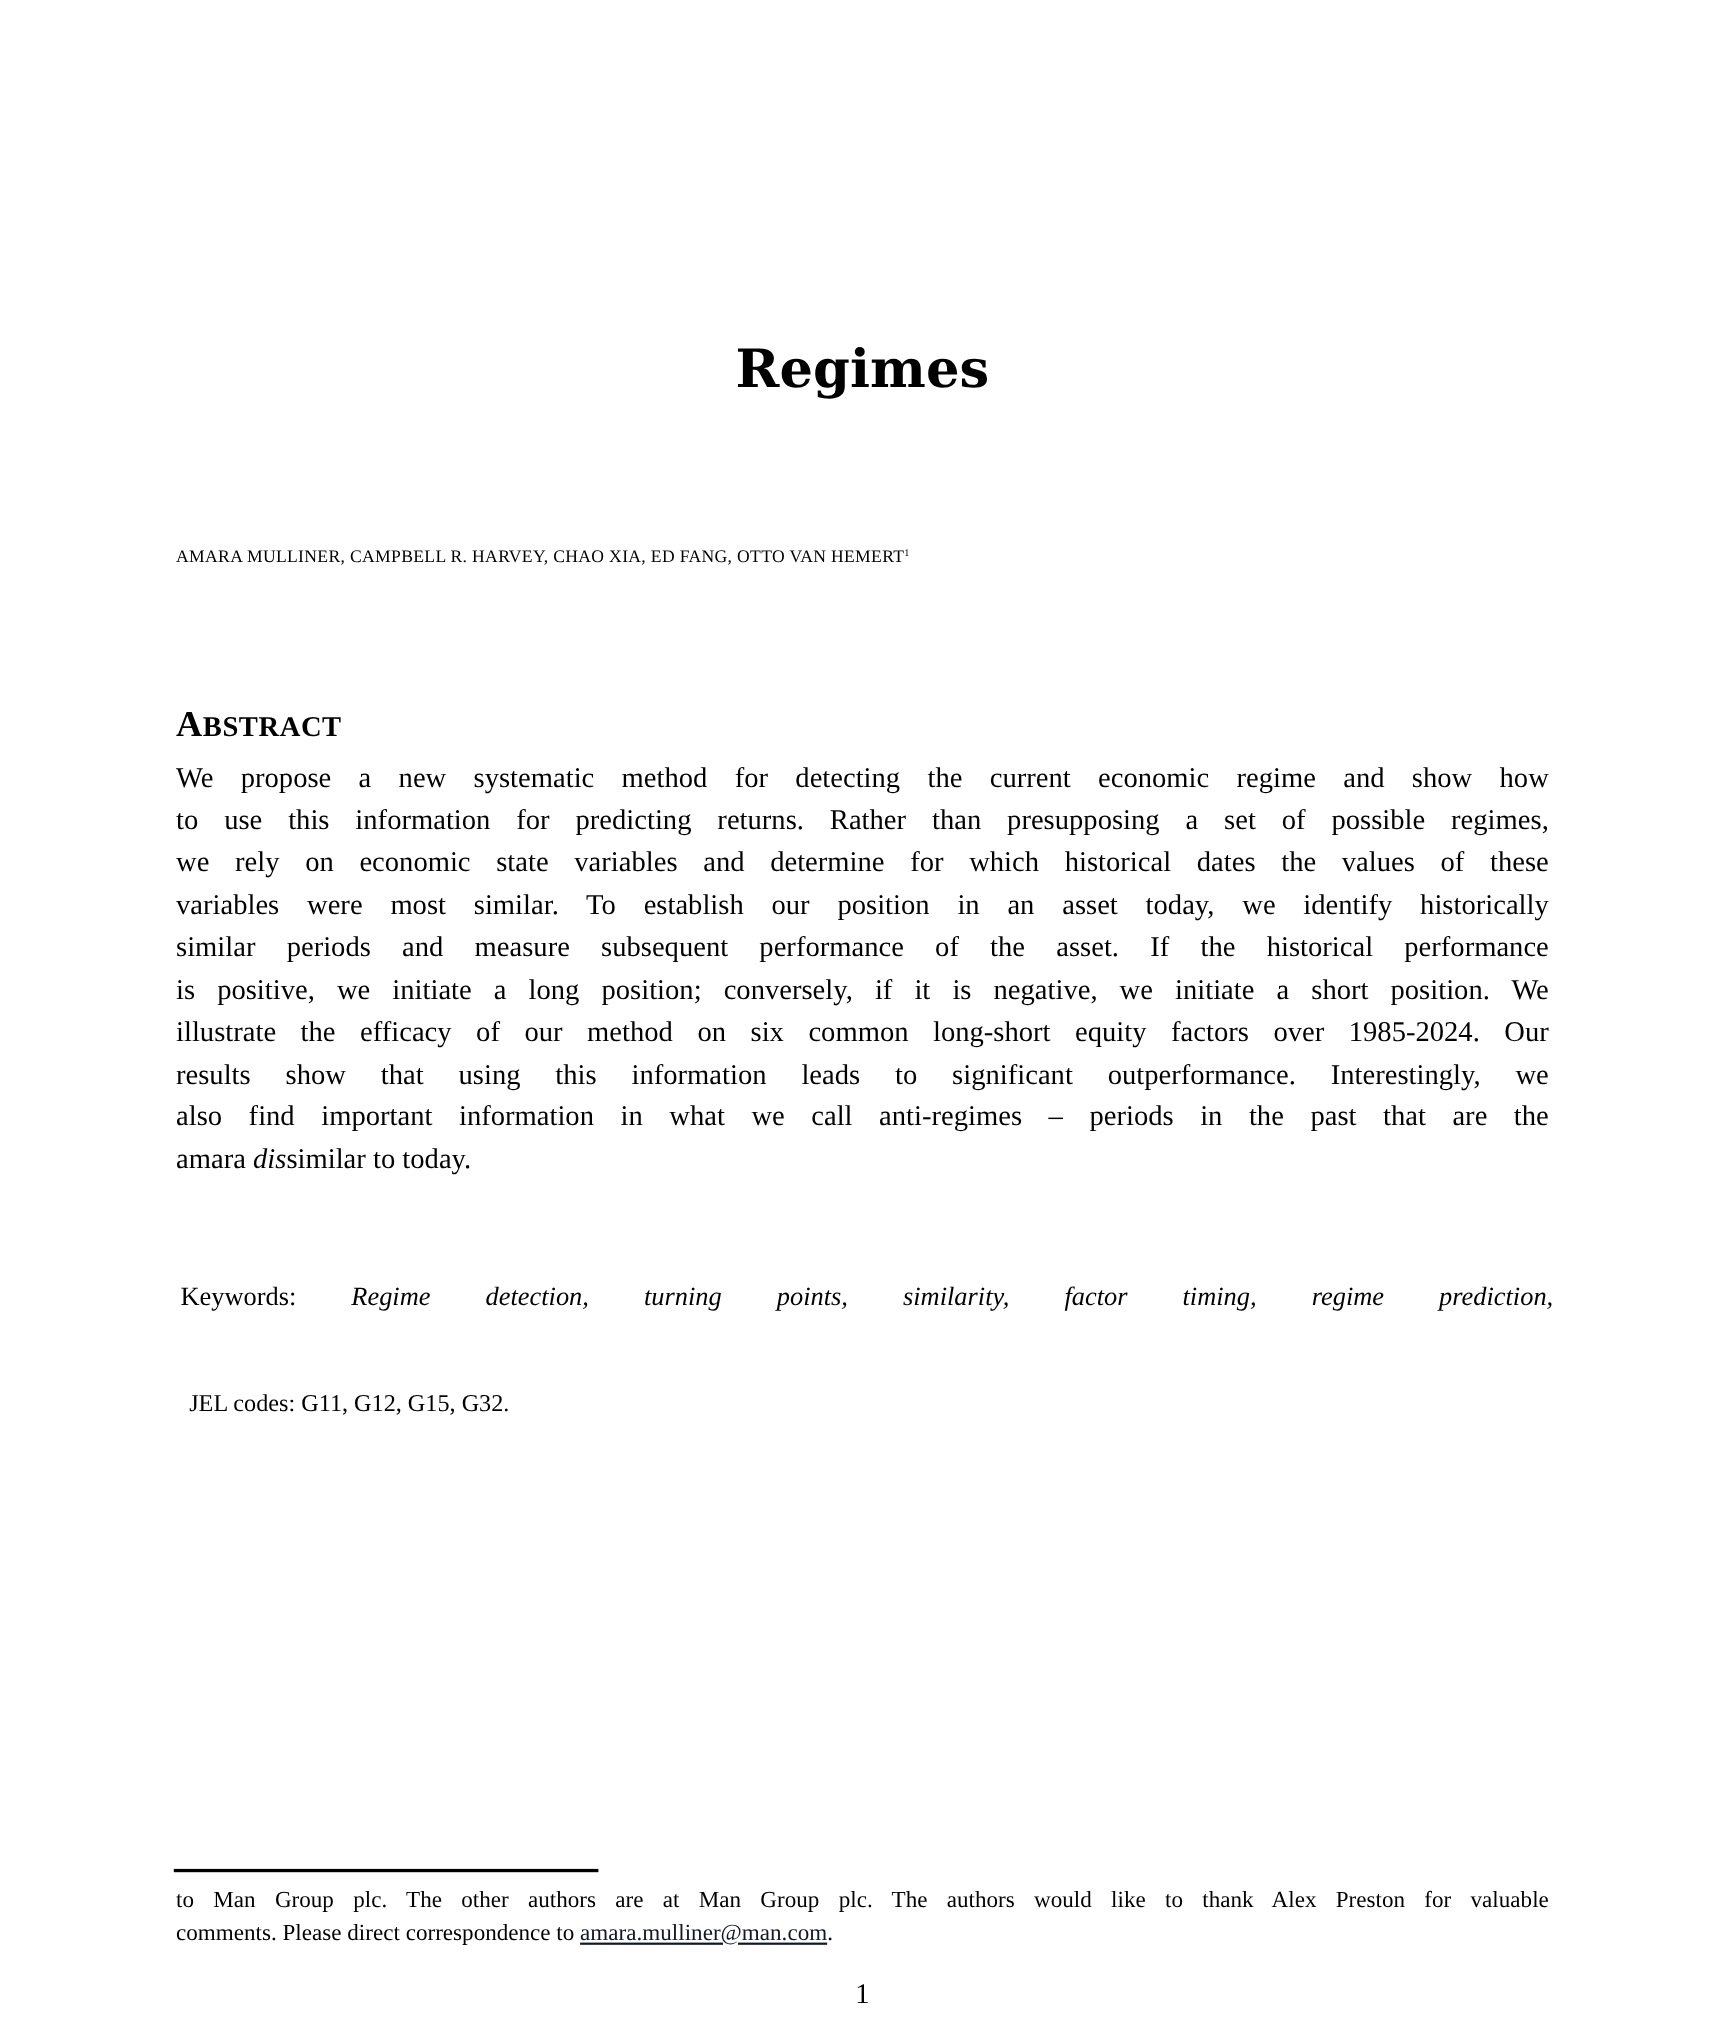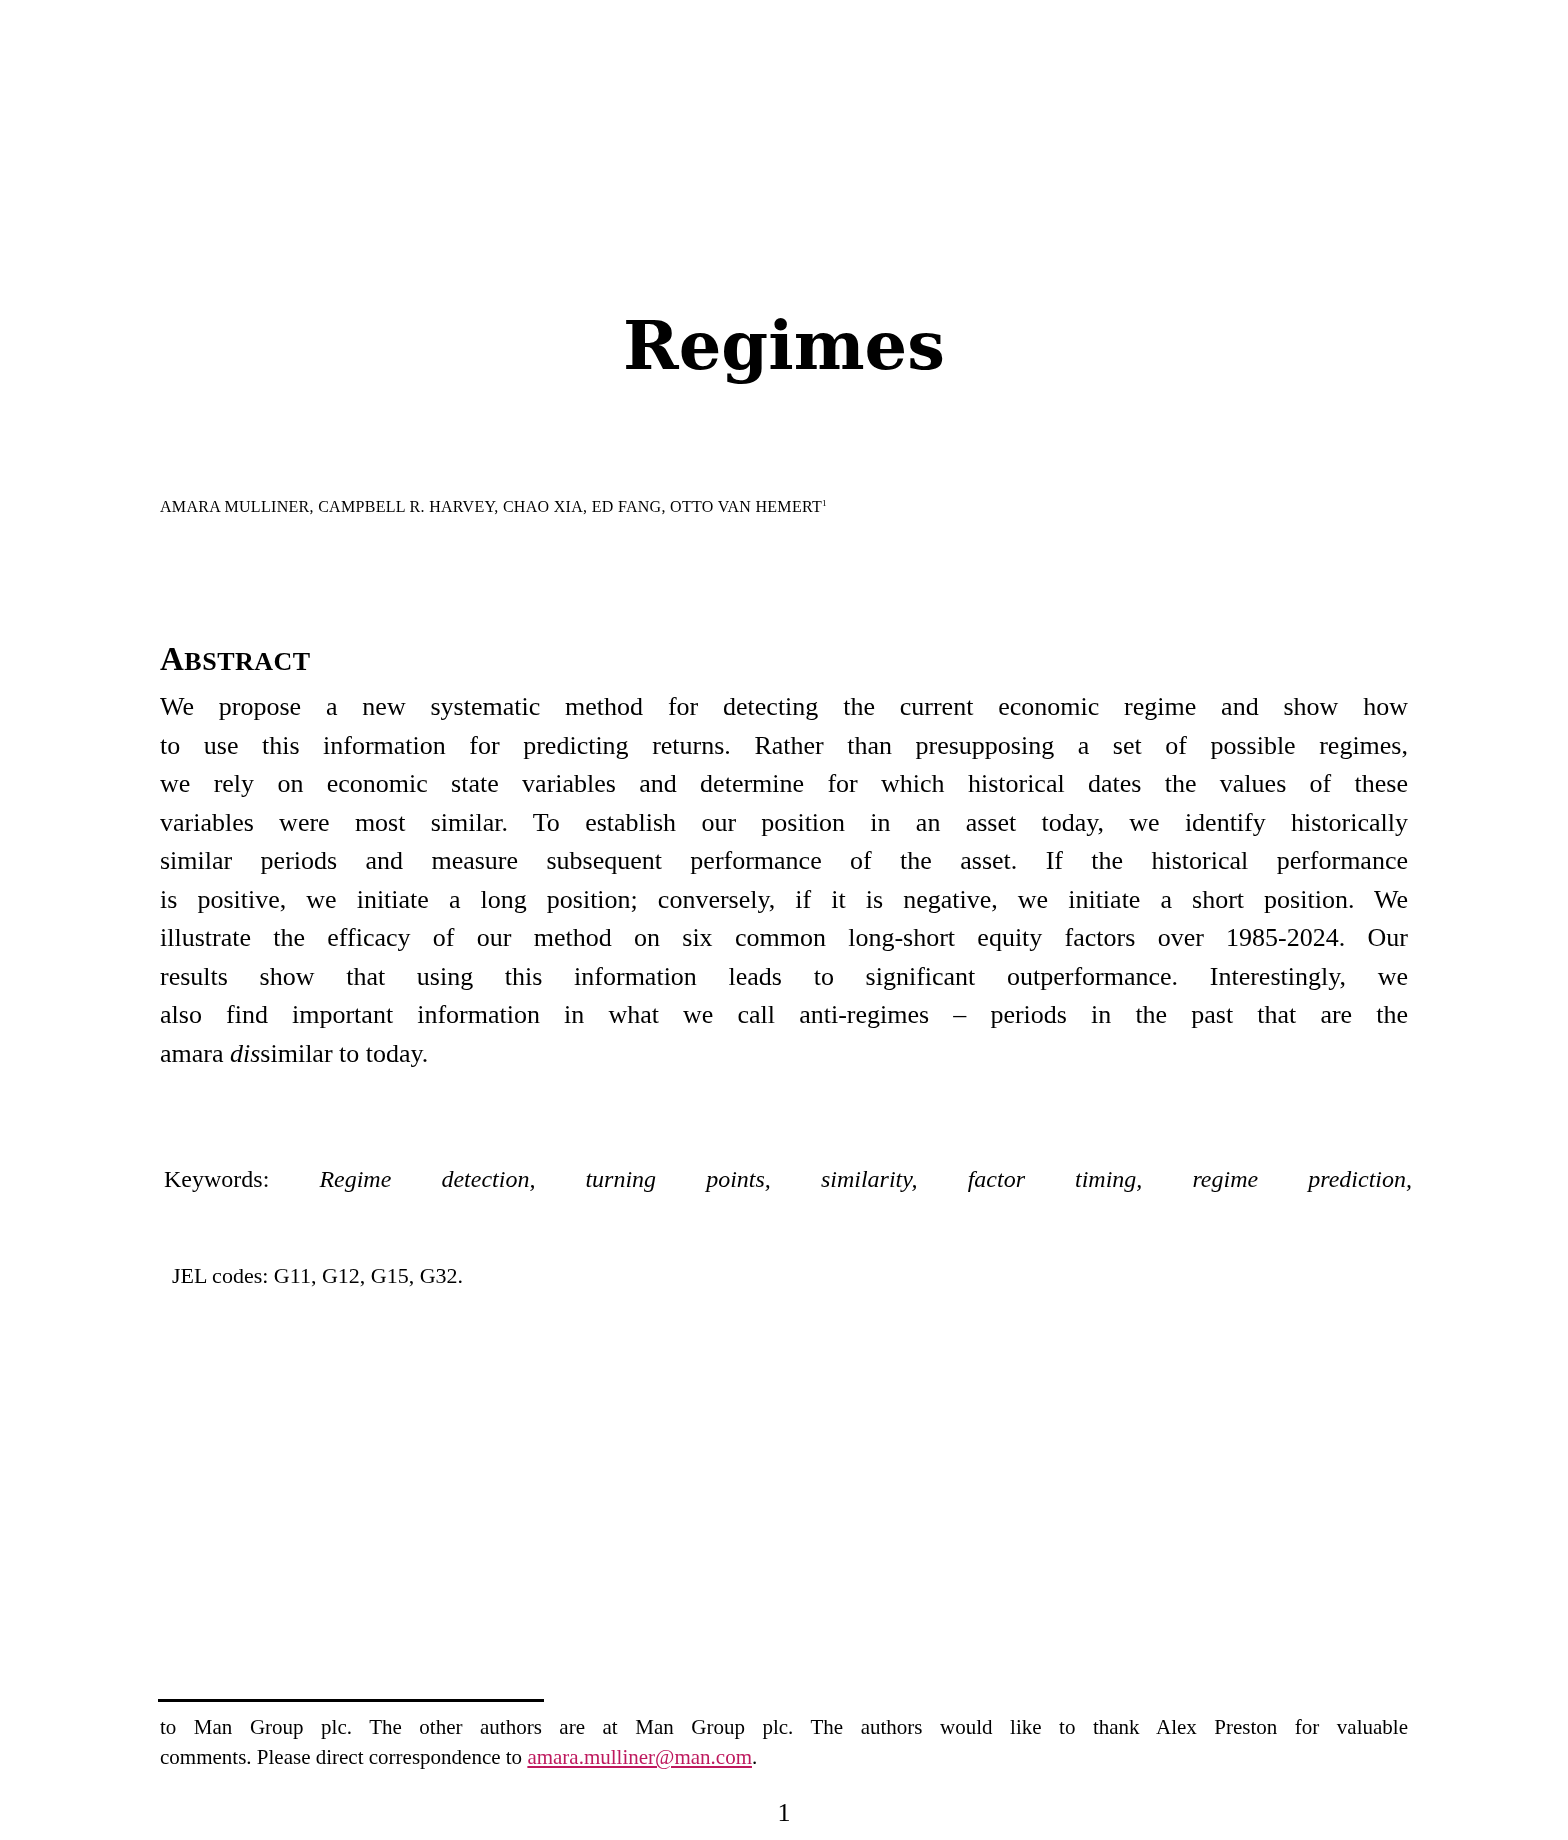--- a/index.html
+++ b/index.html
@@ -14,21 +14,21 @@
     font-family: "Liberation Serif", serif;
     overflow: hidden;
   }
   .title {
     position: absolute;
     top: 312px; left: 0; right: 0;
     margin: 0;
     text-align: center;
     font-family: "DejaVu Serif", serif;
     font-weight: bold;
-    font-size: 67px;
+    font-size: 48px;
     line-height: 1;
   }
   .authors {
     position: absolute;
     left: 160px; top: 498px;
     font-size: 16px;
     letter-spacing: 0.3px;
     white-space: nowrap;
   }
   .authors sup { font-size: 0.58em; }
@@ -111,18 +111,18 @@
   <div class="keywords">
     <div class="jl"><span>Keywords:</span> <i>Regime detection, turning points, similarity, factor timing, regime prediction,</i></div>
   </div>
 
   <div class="jel">JEL codes: G11, G12, G15, G32.</div>
 
   <div class="fn-sep"></div>
 
   <div class="footnote">
     <div class="jl">to Man Group plc. The other authors are at Man Group plc. The authors would like to thank Alex Preston for valuable</div>
-    <div><span>comments. Please direct correspondence to </span><a class="email" href="#" style="color: #be185d;">amara.mulliner@man.com</a><span>.</span></div>
+    <div><span>comments. Please direct correspondence to </span><a class="email" href="#" style="color: #0f172a;">amara.mulliner@man.com</a><span>.</span></div>
   </div>
 
   <div class="pagenum">1</div>
 
 </div>
 
 </body></html>

